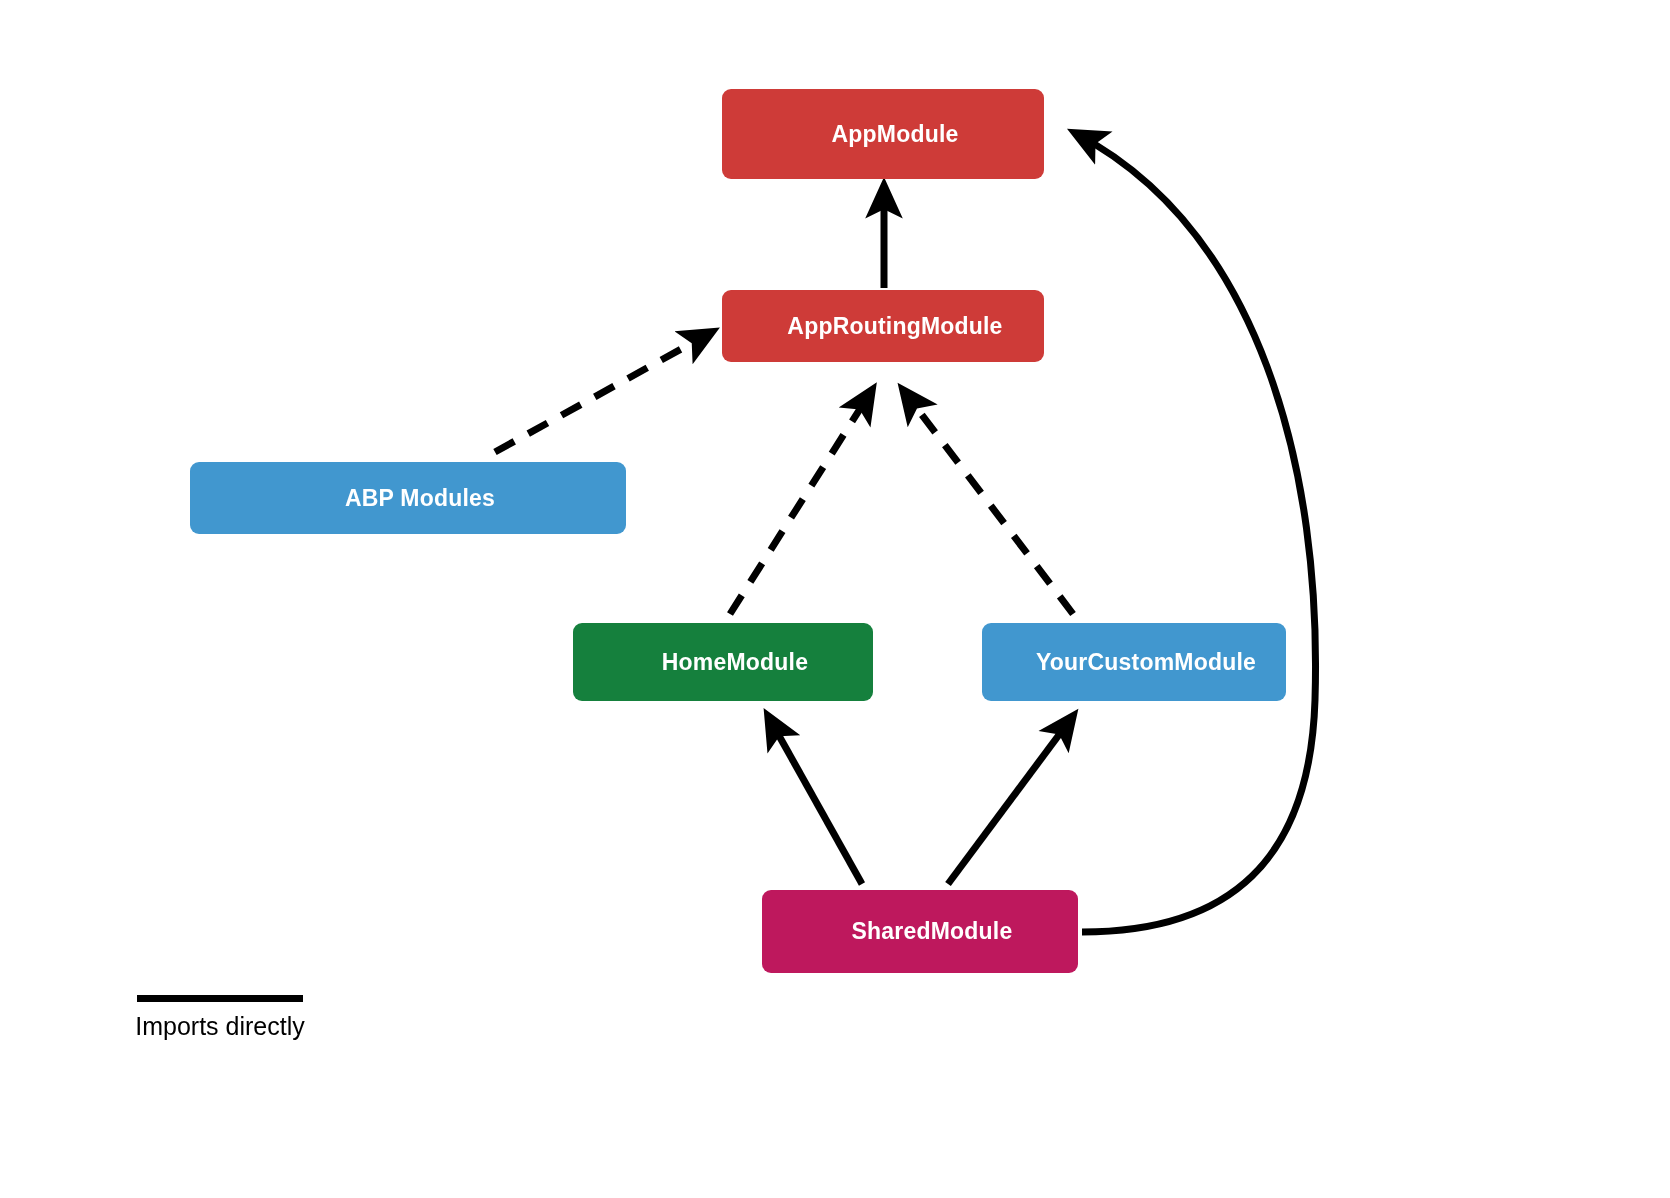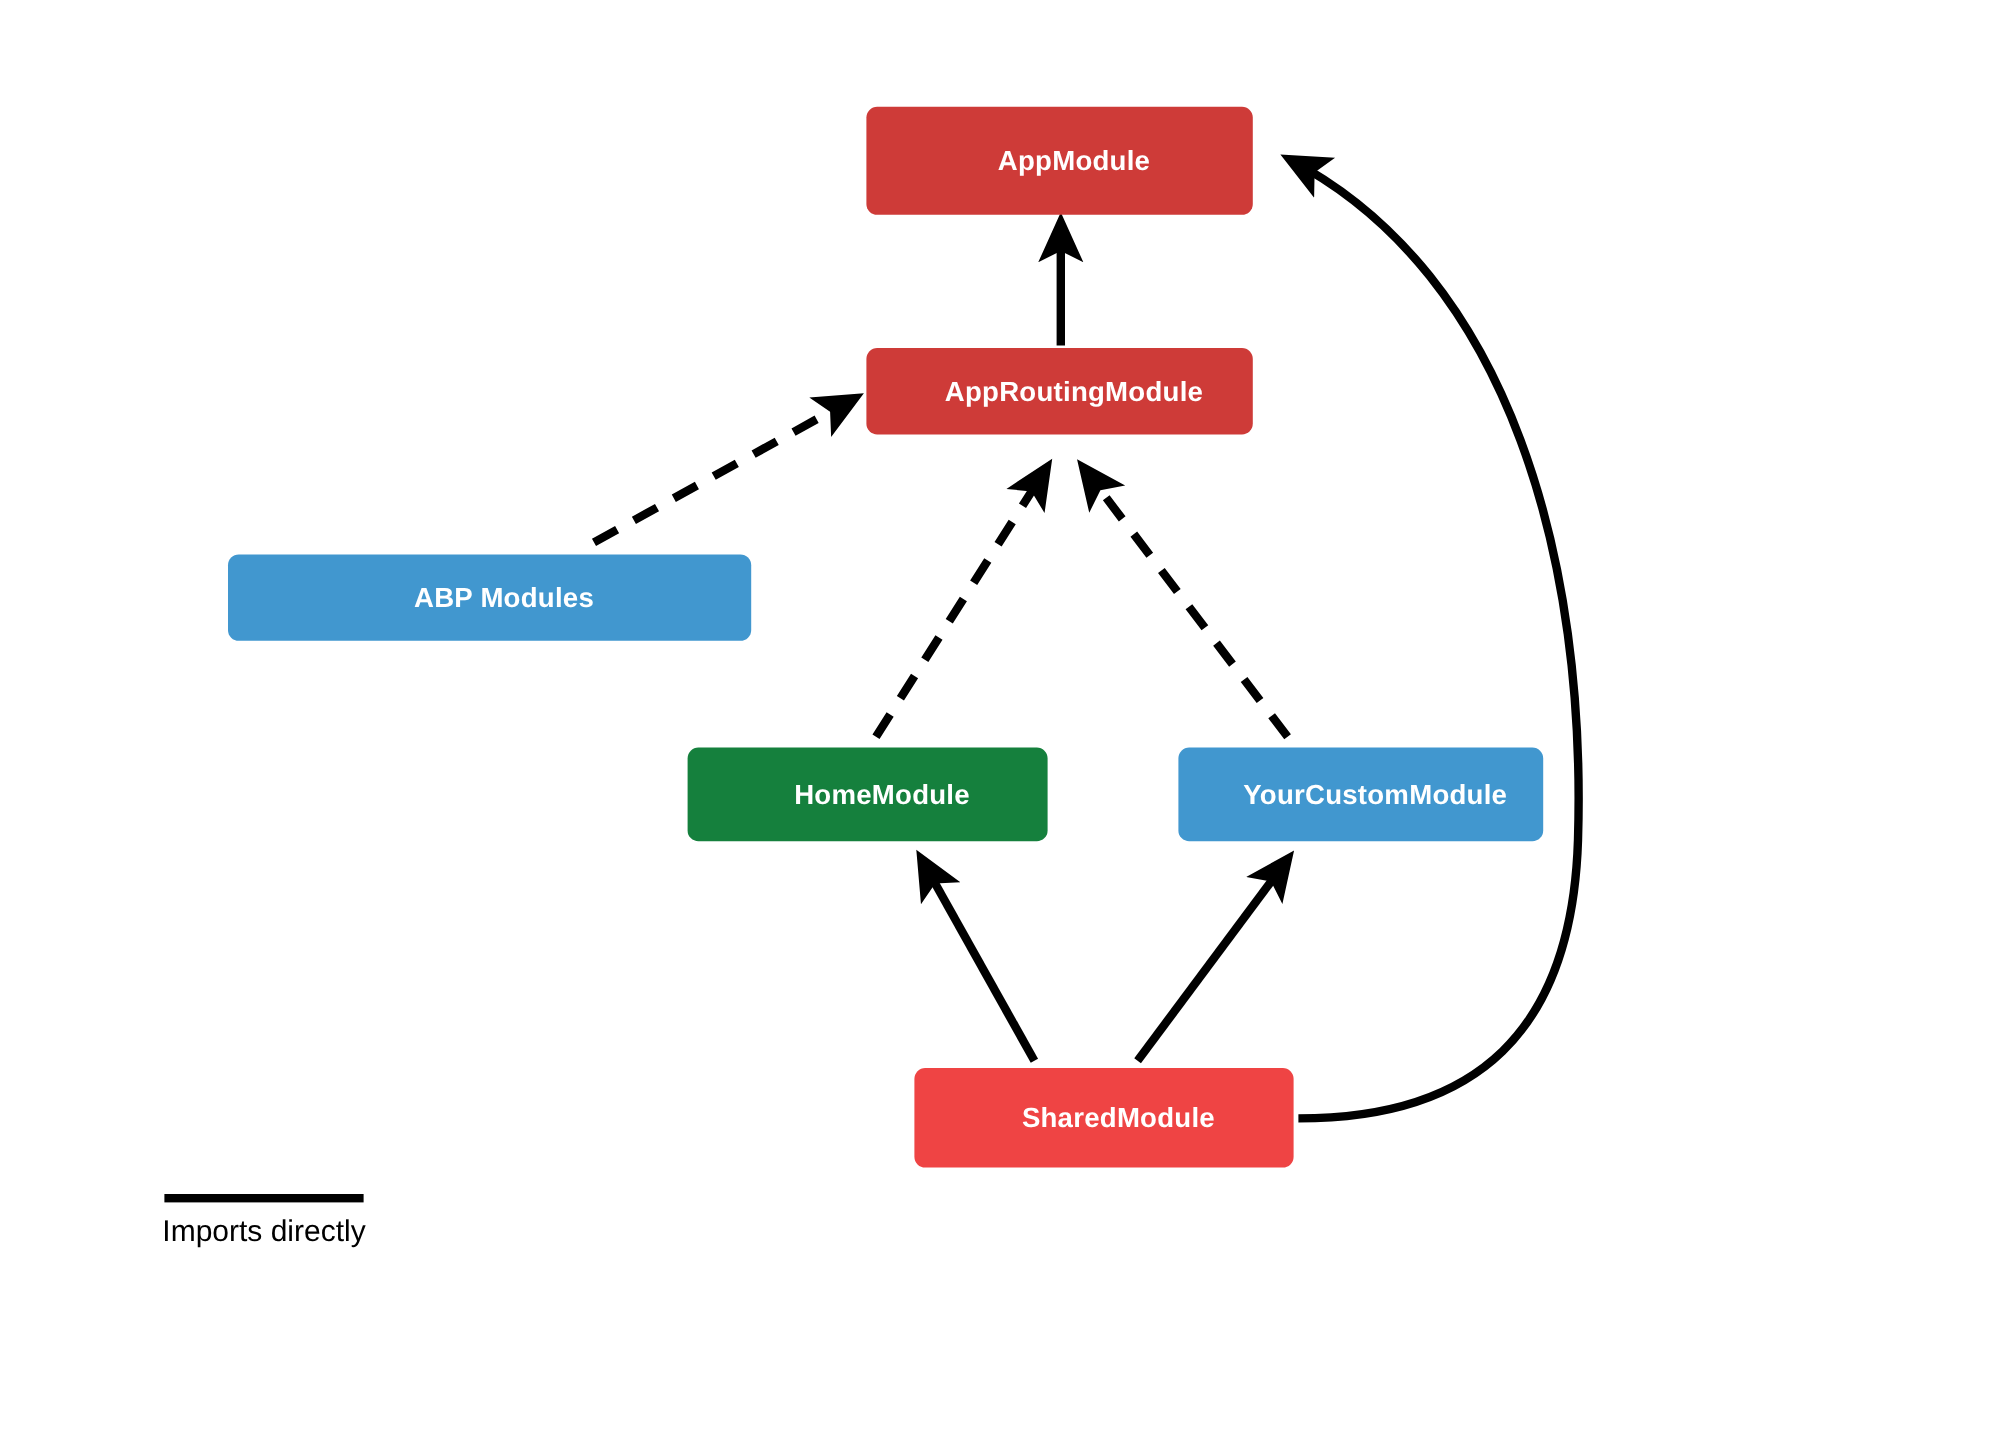--- a/index.html
+++ b/index.html
@@ -108,21 +108,21 @@
   </div>
 
   <div class="node" style="left:573px; top:623px; width:300px; height:78px; background:#15803d;">
     <span>HomeModule</span>
   </div>
 
   <div class="node" style="left:934px; top:623px; width:304px; height:78px; background:#4197cf;margin-left:48px;">
     <span>YourCustomModule</span>
   </div>
 
-  <div class="node" style="left:762px; top:890px; width:316px; height:83px; background:#ef4444;">
+  <div class="node" style="left:762px; top:890px; width:316px; height:83px; background:#be185d;">
     <span>SharedModule</span>
   </div>
 
   <div class="legend" style="left:0; top:0; width:100%; height:100%;border-radius:29px;">
 
     <div class="legend-item" style="left:133px; top:995px; width:174px;">
       <div class="legend-line solid" style="width:166px;"></div>
       <div class="legend-label">Imports directly</div>
     </div>
 

